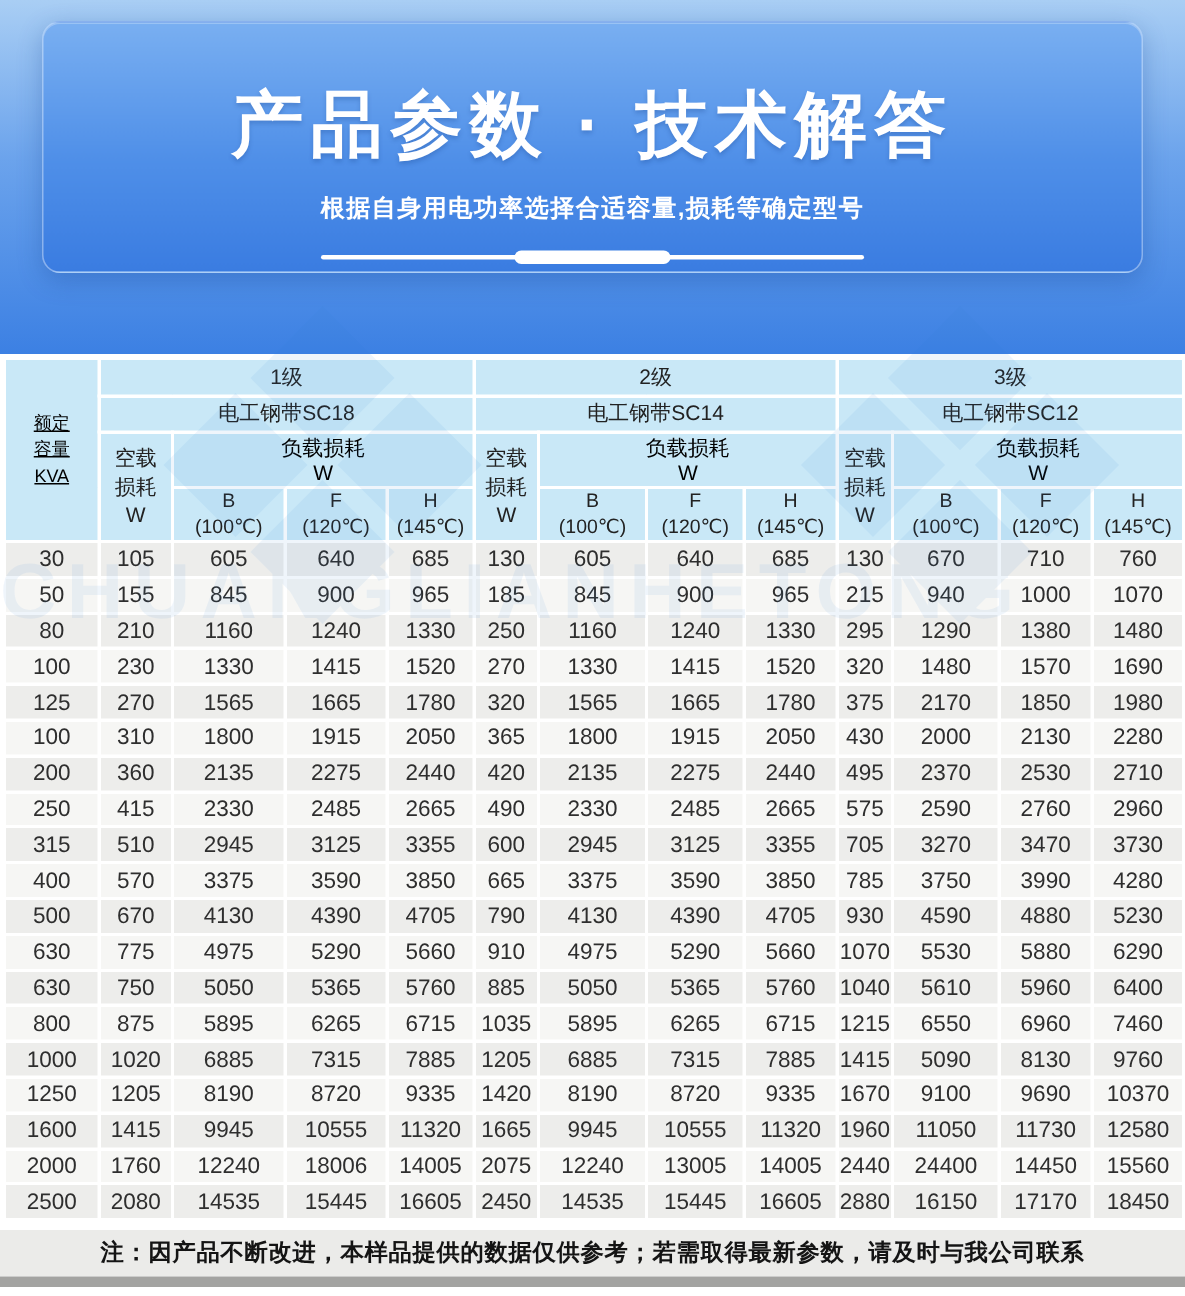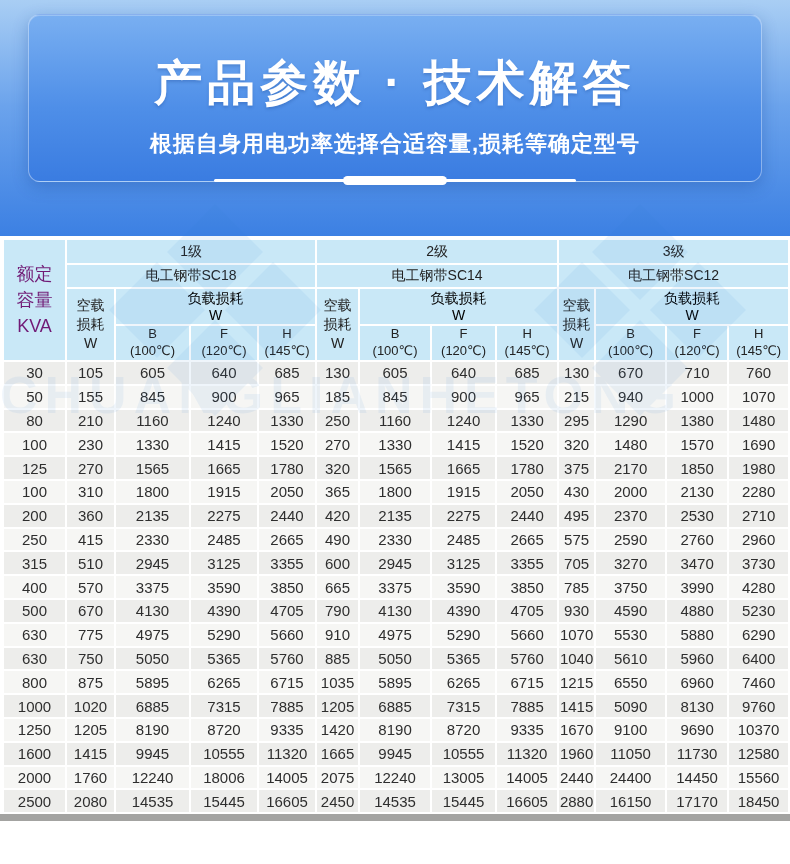--- a/index.html
+++ b/index.html
@@ -8,32 +8,32 @@
 
   
   .hero{height:236px;background:linear-gradient(180deg,#a9cef4 0%,#6ba3ec 45%,#3c80e3 100%);padding-top:14px;box-sizing:border-box;}
   .hero-panel{margin:0 28px;height:168px;border-radius:12px;
     background:linear-gradient(180deg,#79aff1 0%,#4f8fe8 55%,#3a7ce1 100%);
     border:1px solid rgba(255,255,255,0.4);
     box-shadow:0 5px 16px rgba(24,70,150,0.30), inset 0 1px 0 rgba(255,255,255,0.25);
     text-align:center;box-sizing:border-box;}
   .hero-title{padding-top:36px;font-size:48px;font-weight:bold;color:#ffffff;letter-spacing:5px;
     text-shadow:0 2px 3px rgba(20,60,130,0.25);white-space:nowrap;}
-  .hero-sub{margin-top:14px;font-size:22px;font-weight:bold;color:#ffffff;letter-spacing:1px;white-space:nowrap;}
+  .hero-sub{margin-top:14px;font-size:16px;font-weight:bold;color:#ffffff;letter-spacing:1px;white-space:nowrap;}
   .divider{position:relative;margin:17px auto 0;width:362px;height:9px;}
   .divider-thin{position:absolute;top:3px;left:0;right:0;height:3px;background:#fff;border-radius:2px;}
   .divider-thick{position:absolute;top:0;left:50%;transform:translateX(-50%);width:104px;height:9px;background:#fff;border-radius:5px;}
 
   
   .table-area{position:relative;padding:2px 2px 0;}
   table{border-collapse:collapse;table-layout:fixed;width:786px;}
   th,td{border:2px solid #ffffff;text-align:center;vertical-align:middle;padding:0;overflow:hidden;}
   thead th{background:#c9e8f7;color:#222;font-weight:normal;font-size:14px;line-height:1.25;}
   .h-r1{height:25px;} .h-r2{height:24px;} .h-r3{height:37px;} .h-r4{height:36px;}
-  .corner div{font-size:18px;line-height:1.45;color:#701a75;}
+  .corner div{font-size:12px;line-height:1.45;color:#000000;text-decoration:underline;}
   .noload div{font-size:14px;line-height:1.35;color:#222;}
   .loadhdr div{font-size:14px;line-height:1.2;color:#000000;}
   .subcol div{font-size:13px;line-height:1.3;color:#222;}
   tbody td{height:21.8px;font-size:15px;color:#2e2e2e;}
   tbody tr:nth-child(odd) td{background:#ededeb;}
   tbody tr:nth-child(even) td{background:#f6f6f4;}
 
   
   .watermark{position:absolute;left:0;top:0;width:100%;height:100%;pointer-events:none;opacity:0.07;z-index:5;}
   .wm-diamond{position:absolute;width:150px;height:150px;transform:rotate(45deg);
@@ -449,20 +449,23 @@
             <td>16605</td>
             <td>2880</td>
             <td>16150</td>
             <td>17170</td>
             <td>18450</td>
           </tr>
         </tbody>
     </table>
   </div>
 
+  <div class="note-bar">
+    <span>注：因产品不断改进，本样品提供的数据仅供参考；若需取得最新参数，请及时与我公司联系</span>
+  </div>
   <div class="bottom-strip"></div>
 
   <div class="watermark">
     <div class="wm-diamond wm-d1">
       <span></span>
         <span></span>
         <span></span>
         <span></span>
     </div>
     <div class="wm-diamond wm-d2">

